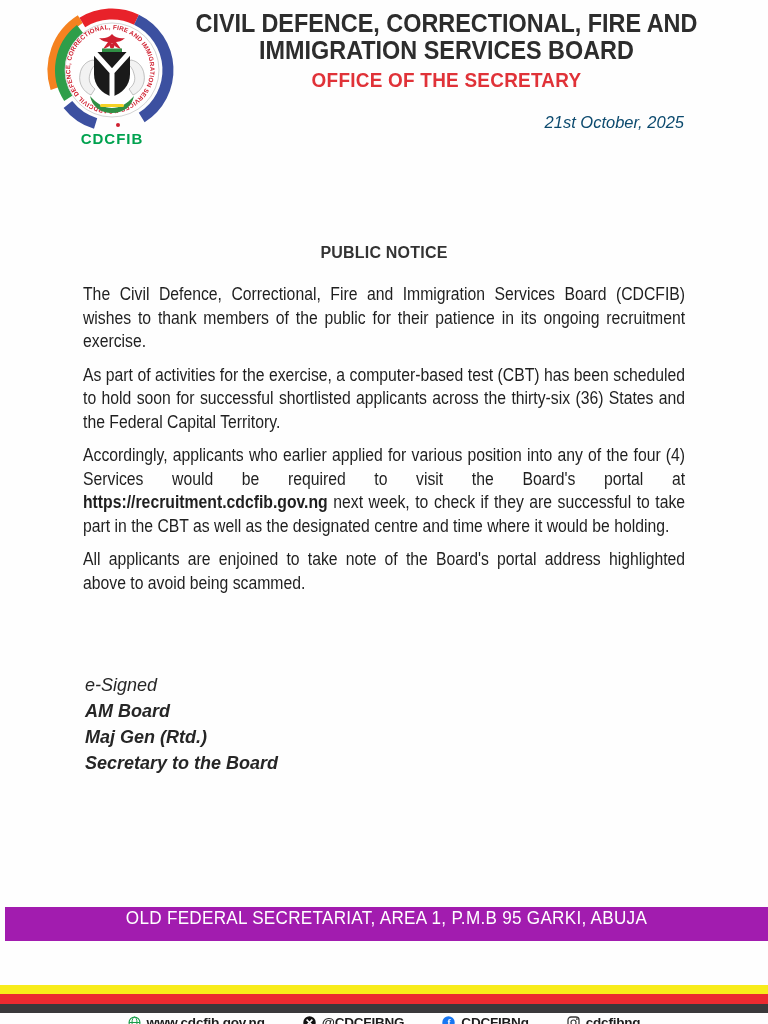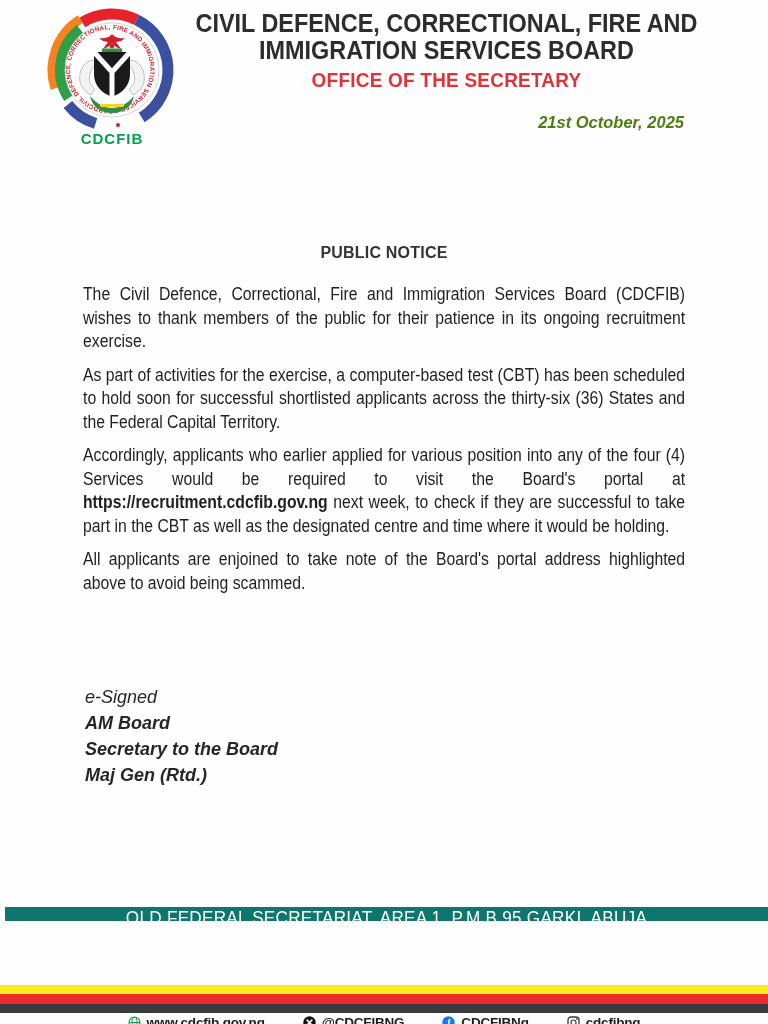--- a/index.html
+++ b/index.html
@@ -6,38 +6,38 @@
   body{width:768px;height:1024px;overflow:hidden;background:#fff;
        font-family:"Liberation Sans",sans-serif;position:relative;}
   .page{position:absolute;inset:0;background:#fefefe;}
 
   
   .logo{position:absolute;left:30px;top:4px;width:164px;height:144px;}
   .org-title{position:absolute;left:181px;top:10px;width:590px;
              transform:scaleX(0.9);transform-origin:0 0;text-align:center;}
   .org-line{font-size:26px;font-weight:bold;color:#2d2d2d;line-height:26.5px;letter-spacing:0;}
   .office-line{font-size:21px;font-weight:bold;color:#e03238;margin-top:5px;letter-spacing:.3px;}
-  .letter-date{position:absolute;right:84px;top:113px;font-style:italic;font-weight:700;
-               font-size:16.5px;color:#4d7c0f;}
+  .letter-date{position:absolute;right:84px;top:113px;font-style:italic;font-weight:400;
+               font-size:16.5px;color:#0c4a6e;}
 
   
   .notice-title{position:absolute;left:0;right:0;top:244px;text-align:center;
                 font-size:16px;font-weight:bold;color:#333;letter-spacing:.2px;}
   .notice-body{position:absolute;left:83px;top:283px;width:669px;
                transform:scaleX(0.9);transform-origin:0 0;}
   .notice-body p{margin:0 0 10px 0;font-size:17.5px;line-height:23.5px;color:#1f1f1f;
                  text-align:justify;}
   .notice-body strong{font-weight:bold;}
 
   .signature{position:absolute;left:85px;top:672px;font-style:italic;font-size:18px;
-             line-height:26px;color:#262626;margin-top:12px;}
+             line-height:26px;color:#262626;}
   .signature .bold{font-weight:bold;}
 
   
-  .address-bar{position:absolute;left:5px;right:0;top:907px;height:14px;background:#0f766e;}
+  .address-bar{position:absolute;left:5px;right:0;top:907px;height:34px;background:#a21caf;}
   .address-text{display:block;text-align:center;color:#fff;font-size:18px;line-height:22px;
                 letter-spacing:.3px;transform:scaleX(0.95);transform-origin:center;}
   .stripe{position:absolute;left:0;right:0;}
   .stripe-yellow{top:985px;height:9px;background:#f8ec1b;}
   .stripe-red{top:994px;height:10px;background:#ec2a30;}
   .stripe-dark{top:1004px;height:9px;background:#3a393b;}
   .social-bar{position:absolute;left:0;right:0;top:1015px;display:flex;gap:38px;
               justify-content:center;align-items:flex-start;}
   .social-item{display:flex;align-items:flex-start;gap:6px;font-size:13.5px;font-weight:600;
                color:#1c1c1c;letter-spacing:-.2px;line-height:15px;}
@@ -95,22 +95,22 @@
   <div class="notice-body">
     <p>The Civil Defence, Correctional, Fire and Immigration Services Board (CDCFIB) wishes to thank members of the public for their patience in its ongoing recruitment exercise.</p>
     <p>As part of activities for the exercise, a computer-based test (CBT) has been scheduled to hold soon for successful shortlisted applicants across the thirty-six (36) States and the Federal Capital Territory.</p>
     <p><span>Accordingly, applicants who earlier applied for various position into any of the four (4) Services would be required to visit the Board's portal at </span><strong>https://recruitment.cdcfib.gov.ng</strong><span> next week, to check if they are successful to take part in the CBT as well as the designated centre and time where it would be holding.</span></p>
     <p>All applicants are enjoined to take note of the Board's portal address highlighted above to avoid being scammed.</p>
   </div>
 
   <div class="signature">
     <div>e-Signed</div>
     <div class="bold">AM Board</div>
+    <div class="bold">Maj Gen (Rtd.)</div>
     <div class="bold">Secretary to the Board</div>
-    <div class="bold">Maj Gen (Rtd.)</div>
   </div>
 
   <div class="address-bar">
     <span class="address-text">OLD FEDERAL SECRETARIAT, AREA 1, P.M.B 95 GARKI, ABUJA</span>
   </div>
   <div class="stripe stripe-yellow"></div>
   <div class="stripe stripe-red"></div>
   <div class="stripe stripe-dark"></div>
 
   <div class="social-bar">

